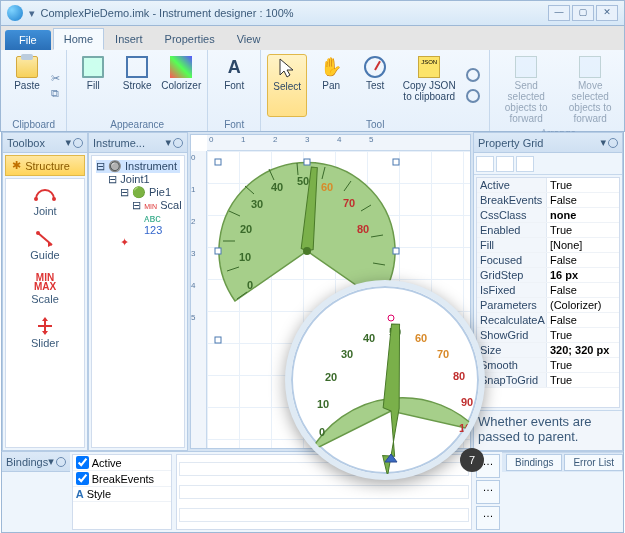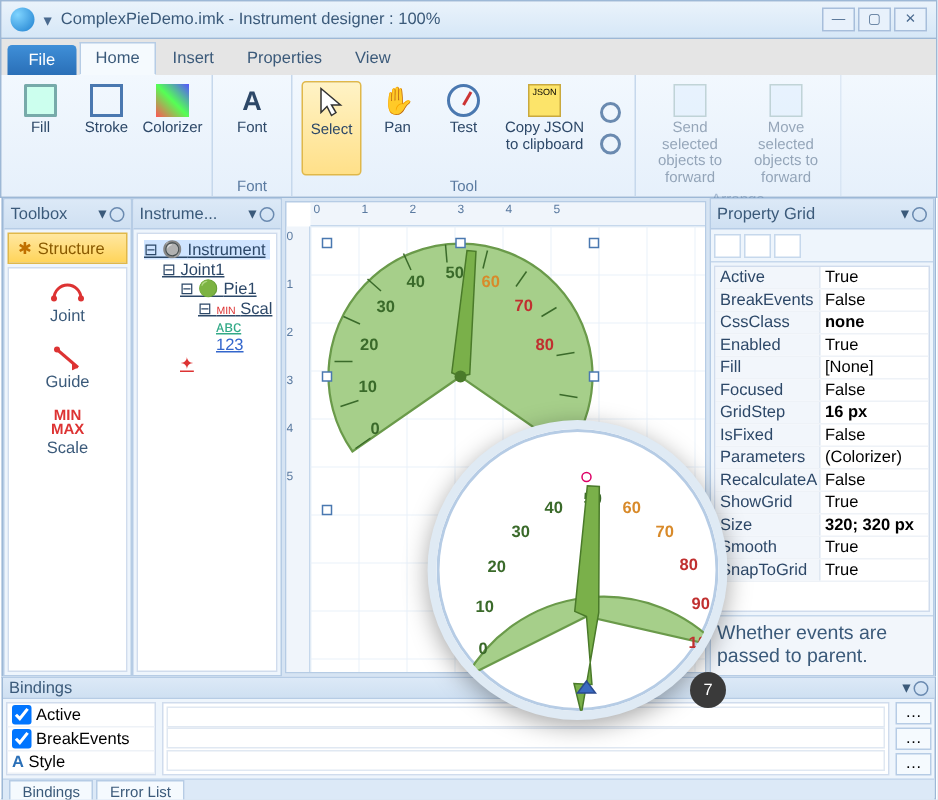--- a/index.html
+++ b/index.html
@@ -41,21 +41,21 @@
 
 .toolbox { width: 86px; }
 .toolbox .tab-struct { background: linear-gradient(#ffe7a0,#ffd45a); border: 1px solid #e0b84a; color: #8a5a00; padding: 3px 6px; margin: 2px; display: flex; align-items: center; gap: 4px; }
 .toolbox .items { flex: 1; overflow: hidden; background: #fff; margin: 0 2px 2px 2px; border: 1px solid #d0dced; }
 .tb-item { padding: 6px 4px; display: flex; flex-direction: column; align-items: center; gap: 2px; color: #3b5a7a; }
 .tb-item .ic { width: 22px; height: 18px; }
 
 
 .treepane { width: 100px; }
 .tree { flex: 1; background: #fff; margin: 2px; border: 1px solid #d0dced; padding: 4px; font-size: 10px; color: #2d4868; overflow: hidden; }
-.tree .node { white-space: nowrap; text-decoration: underline; }
+.tree .node { white-space: nowrap; }
 .tree .node.sel { background: #cfe4ff; }
 
 
 .canvas-wrap { flex: 1; position: relative; background: #fff; margin: 2px; border: 1px solid #b6cce5; overflow: hidden; }
 .ruler-h { position: absolute; top: 0; left: 16px; right: 0; height: 16px; background: #f0f5fb; border-bottom: 1px solid #c6d8ec; }
 .ruler-v { position: absolute; top: 16px; left: 0; bottom: 0; width: 16px; background: #f0f5fb; border-right: 1px solid #c6d8ec; }
 .ruler-h span, .ruler-v span { position: absolute; font-size: 8px; color: #5a7aa0; }
 .gauge-area { position: absolute; top: 16px; left: 16px; right: 0; bottom: 0; background-image: linear-gradient(#e8f0f9 1px, transparent 1px), linear-gradient(90deg,#e8f0f9 1px, transparent 1px); background-size: 32px 32px; }
 
 
@@ -63,21 +63,21 @@
 .prop-tools { height: 22px; display: flex; align-items: center; gap: 2px; padding: 2px; border-bottom: 1px solid #c6d8ec; }
 .prop-tools .pt { width: 18px; height: 16px; border: 1px solid #c6d8ec; background: #fff; }
 .props { flex: 1; background: #fff; margin: 2px; border: 1px solid #d0dced; font-size: 10px; overflow: hidden; }
 .prop-row { display: flex; border-bottom: 1px solid #eef2f7; }
 .prop-row .n { width: 70px; padding: 1px 3px; background: #f2f6fb; border-right: 1px solid #e0e8f2; color: #2d4868; overflow: hidden; white-space: nowrap; }
 .prop-row .v { flex: 1; padding: 1px 3px; overflow: hidden; white-space: nowrap; }
 .prop-row .v.bold { font-weight: 600; }
 .prop-desc { height: 40px; background: #f2f6fb; border-top: 1px solid #c6d8ec; padding: 3px 4px; font-size: 13px; color: #3b5a7a; }
 
 
-.bottom { position: absolute; bottom: 0; left: 1px; right: 1px; height: 82px; border: 1px solid #9db8d6; border-top: 1px solid #b6cce5; background: #eef5fc; display: flex; flex-direction: column; }
+.bottom { position: absolute; bottom: 0; left: 1px; right: 1px; height: 82px; border: 1px solid #9db8d6; border-top: 1px solid #b6cce5; background: #eef5fc; display: flex; }
 .bindings { flex: 1; display: flex; }
 .bind-list { width: 100px; background: #fff; margin: 2px; border: 1px solid #d0dced; }
 .bind-row { display: flex; align-items: center; padding: 1px 3px; gap: 3px; border-bottom: 1px solid #eef2f7; }
 .bind-row input { margin: 0; }
 .bind-right { flex: 1; background: #fff; margin: 2px; border: 1px solid #d0dced; display: flex; flex-direction: column; justify-content: space-around; padding: 2px; }
 .bind-right .line { height: 14px; border: 1px solid #e0e8f2; }
 .bottom-tabs { height: 20px; display: flex; align-items: center; gap: 2px; padding-left: 4px; background: #dce9f7; border-top: 1px solid #c6d8ec; }
 .bottom-tabs .bt { padding: 2px 8px; background: #f5fafe; border: 1px solid #b6cce5; color: #3b5a7a; font-size: 10px; }
 
 
@@ -112,32 +112,46 @@
   <div class="menu-tab active">Home</div>
   <div class="menu-tab">Insert</div>
   <div class="menu-tab">Properties</div>
   <div class="menu-tab">View</div>
 </div>
 
 <div class="ribbon">
   <div class="r-group">
     <div class="btns">
       <div class="big-btn">
+        <div class="ic icon-paste"></div>
+        <span>Paste</span>
+      </div>
+      <div style="display:flex;flex-direction:column;gap:2px;justify-content:center">
+        <span style="color:#6a8ab0">✂</span>
+        <span style="color:#6a8ab0">⧉</span>
+      </div>
+    </div>
+    <div class="lbl">Clipboard</div>
+  </div>
+  <div class="r-group">
+    <div class="btns">
+      <div class="big-btn">
           <div class="ic icon-fill"></div>
           <span>Fill</span>
         </div>
       <div class="big-btn">
           <div class="ic icon-stroke"></div>
           <span>Stroke</span>
         </div>
       <div class="big-btn">
           <div class="ic icon-color"></div>
           <span>Colorizer</span>
         </div>
     </div>
+    <div class="lbl">Appearance</div>
   </div>
   <div class="r-group">
     <div class="btns">
       <div class="big-btn">
           <div class="ic icon-font">A</div>
           <span>Font</span>
         </div>
     </div>
     <div class="lbl">Font</div>
   </div>
@@ -208,20 +222,29 @@
         <svg class="ic">
             <circle cx="4" cy="4" r="2" fill="#d33"></circle>
             <line x1="4" y1="4" x2="18" y2="16" stroke="#d33" stroke-width="2"></line>
             <polygon points="18,16 14,12 14,18" fill="#d33"></polygon>
           </svg>
         <span>Guide</span>
       </div>
       <div class="tb-item">
         <div class="ic" style="color:#d33;font-weight:bold;font-size:10px;line-height:9px;text-align:center">MIN MAX</div>
         <span>Scale</span>
+      </div>
+      <div class="tb-item">
+        <svg class="ic">
+            <line x1="11" y1="2" x2="11" y2="16" stroke="#d33" stroke-width="2"></line>
+            <line x1="4" y1="9" x2="18" y2="9" stroke="#d33" stroke-width="2"></line>
+            <polygon points="11,0 8,4 14,4" fill="#d33"></polygon>
+            <polygon points="11,18 8,14 14,14" fill="#d33"></polygon>
+          </svg>
+        <span>Slider</span>
       </div>
     </div>
   </div>
 
   <div class="panel treepane">
     <div class="panel-hdr">
       <span class="t">Instrume...</span>
       <span>▾</span>
       <span class="pin"></span>
     </div>

